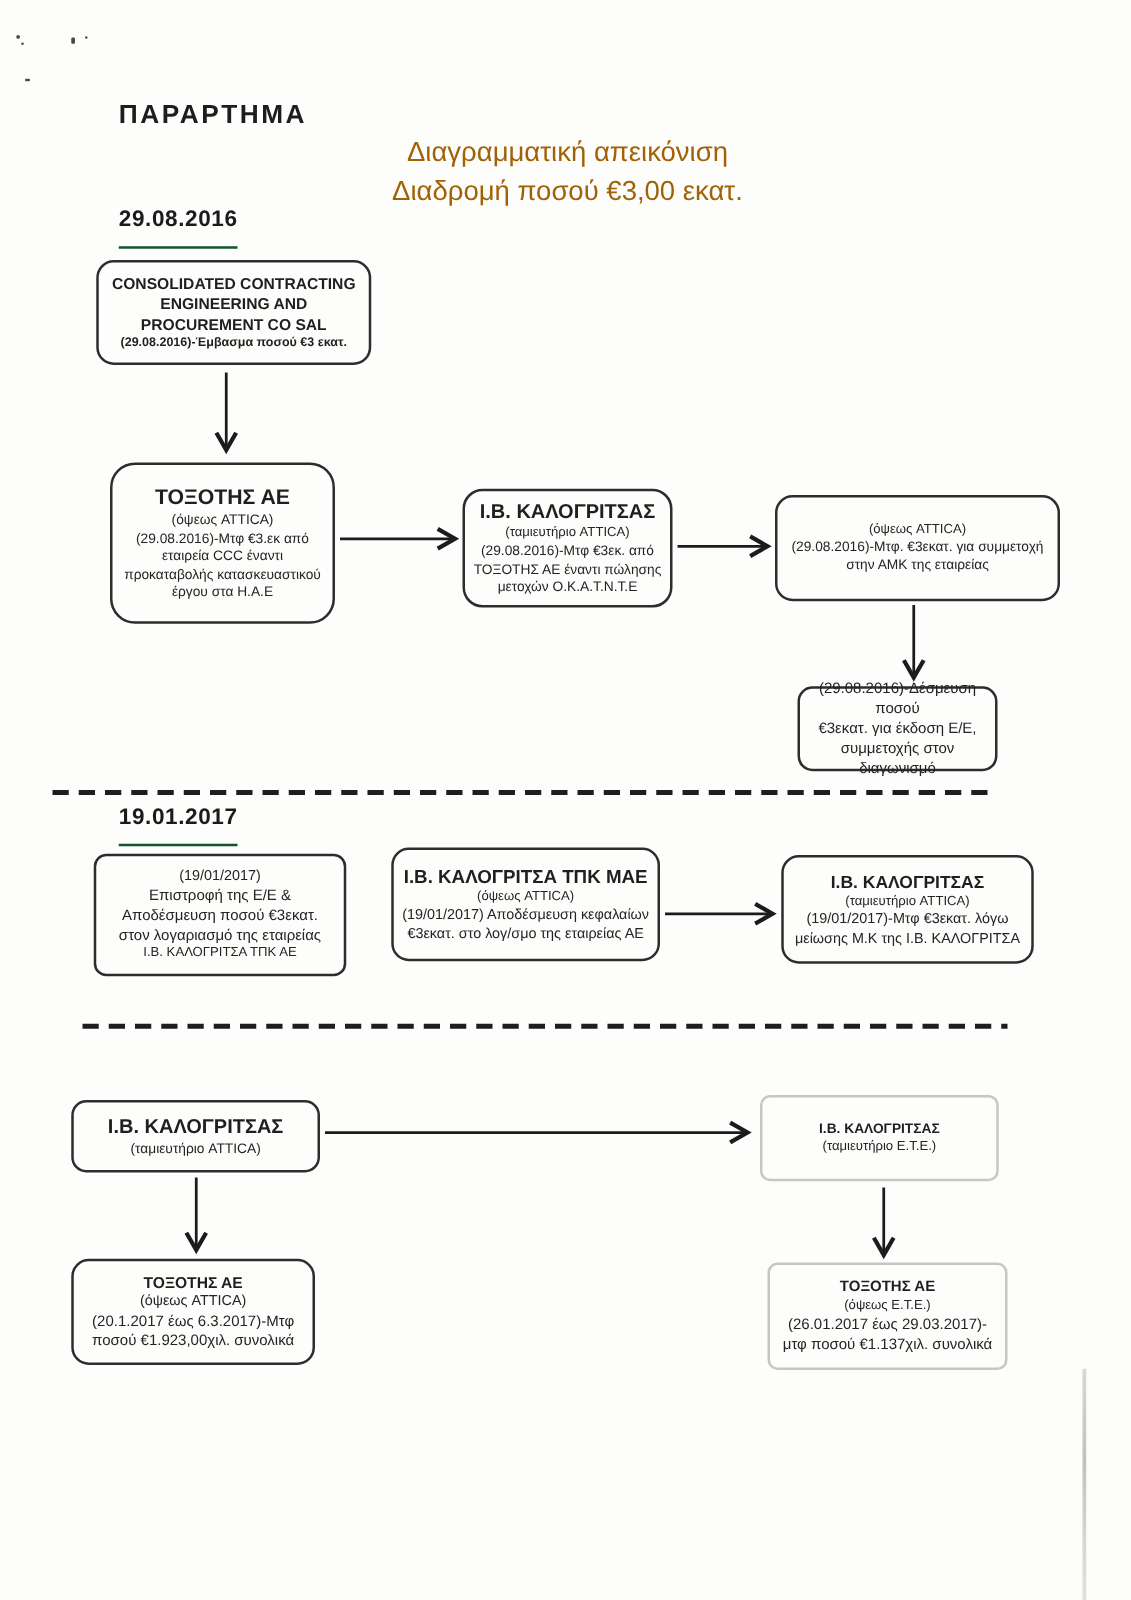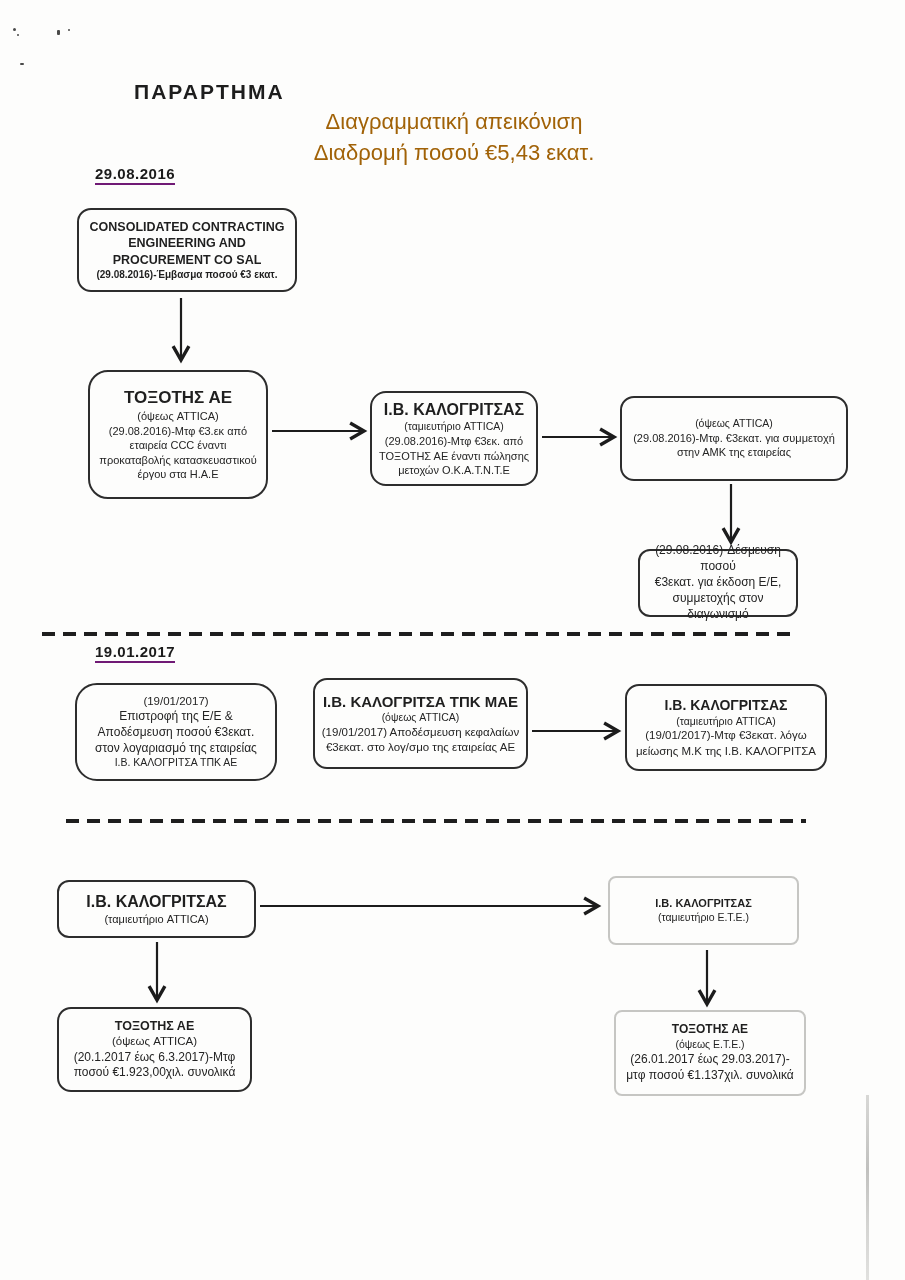--- a/index.html
+++ b/index.html
@@ -4,43 +4,43 @@
 <style>
   html,body{margin:0;padding:0;background:#e8e8e8;}
   #page{
     position:relative;width:905px;height:1280px;margin:0 auto;
     background:#fdfdfc;overflow:hidden;
     font-family:"Liberation Sans","DejaVu Sans",sans-serif;
     color:#242424;
   }
   .abs{position:absolute;}
   
-  #doc-title{left:95px;top:80px;font-size:21px;font-weight:600;letter-spacing:2px;color:#1d1d1d;margin-left:39px;}
+  #doc-title{left:95px;top:80px;font-size:21px;font-weight:600;letter-spacing:2px;color:#1d1d1d;}
   #subtitle{left:258px;top:106px;width:392px;text-align:center;font-size:22px;line-height:1.42;color:#a16207;}
-  .date-heading{font-size:15px;font-weight:700;color:#1b1b1b;border-bottom:2px solid #701a75;padding-bottom:1px;letter-spacing:0.5px;}
+  .date-heading{font-size:18px;font-weight:700;color:#1b1b1b;border-bottom:2px solid #14532d;padding-bottom:11px;letter-spacing:0.5px;}
   #date-1{left:95px;top:165px;}
   #date-2{left:95px;top:643px;}
   
   .box{
     position:absolute;box-sizing:border-box;background:#fdfdfc;
     border:2px solid #2d2d2d;
     display:flex;flex-direction:column;justify-content:center;align-items:center;
     text-align:center;padding:4px 6px;line-height:1.32;
   }
   .box.light{border:2px solid #c6c6c3;}
   .tt{font-weight:600;color:#1f1f1f;}
   .t17{font-size:17px;} .t16{font-size:16px;} .t15{font-size:15px;} .t14{font-size:14px;}
   .t125{font-size:12.5px;} .t12{font-size:12px;} .t115{font-size:11.5px;}
   .t11{font-size:11px;} .t105{font-size:10.5px;} .t10{font-size:10px;}
   #box-a{left:77px;top:208px;width:220px;height:84px;border-radius:14px;}
   #box-b{left:88px;top:370px;width:180px;height:129px;border-radius:20px;}
   #box-c{left:370px;top:391px;width:168px;height:95px;border-radius:16px;}
   #box-d{left:620px;top:396px;width:228px;height:85px;border-radius:14px;}
   #box-e{left:638px;top:549px;width:160px;height:68px;border-radius:12px;}
-  #box-f{left:75px;top:683px;width:202px;height:98px;border-radius:22px;}
+  #box-f{left:75px;top:683px;width:202px;height:98px;border-radius:10px;}
   #box-g{left:313px;top:678px;width:215px;height:91px;border-radius:14px;}
   #box-h{left:625px;top:684px;width:202px;height:87px;border-radius:14px;}
   #box-i{left:57px;top:880px;width:199px;height:58px;border-radius:12px;}
   #box-j{left:608px;top:876px;width:191px;height:69px;border-radius:8px;}
   #box-k{left:57px;top:1007px;width:195px;height:85px;border-radius:14px;}
   #box-l{left:614px;top:1010px;width:192px;height:86px;border-radius:8px;}
   
   #connectors{position:absolute;left:0;top:0;width:905px;height:1280px;}
   
   .speck{position:absolute;background:#4a4a4a;border-radius:50%;}
@@ -66,21 +66,21 @@
     <line x1="532" y1="731" x2="618" y2="731" stroke="#1c1c1c" stroke-width="2.2" marker-end="url(#ah)"></line>
     <line x1="66" y1="821" x2="806" y2="821" stroke="#1e1e1e" stroke-width="4" stroke-dasharray="13 8"></line>
     <line x1="260" y1="906" x2="598" y2="906" stroke="#1c1c1c" stroke-width="2.2" marker-end="url(#ah)"></line>
     <line x1="157" y1="942" x2="157" y2="1000" stroke="#1c1c1c" stroke-width="2.2" marker-end="url(#ah)"></line>
     <line x1="707" y1="950" x2="707" y2="1004" stroke="#1c1c1c" stroke-width="2.2" marker-end="url(#ah)"></line>
   </svg>
 
   <div class="abs" id="doc-title">ΠΑΡΑΡΤΗΜΑ</div>
   <div class="abs" id="subtitle">
     <div>Διαγραμματική απεικόνιση</div>
-    <div>Διαδρομή ποσού €5,43 εκατ.</div>
+    <div>Διαδρομή ποσού €3,00 εκατ.</div>
   </div>
   <div class="abs date-heading" id="date-1">29.08.2016</div>
   <div class="abs date-heading" id="date-2">19.01.2017</div>
 
   <div class="box" id="box-a">
     <div class="tt t125">CONSOLIDATED CONTRACTING</div>
     <div class="tt t125">ENGINEERING AND</div>
     <div class="tt t125">PROCUREMENT CO SAL</div>
     <div class="tt t10">(29.08.2016)-Έμβασμα ποσού €3 εκατ.</div>
   </div>

